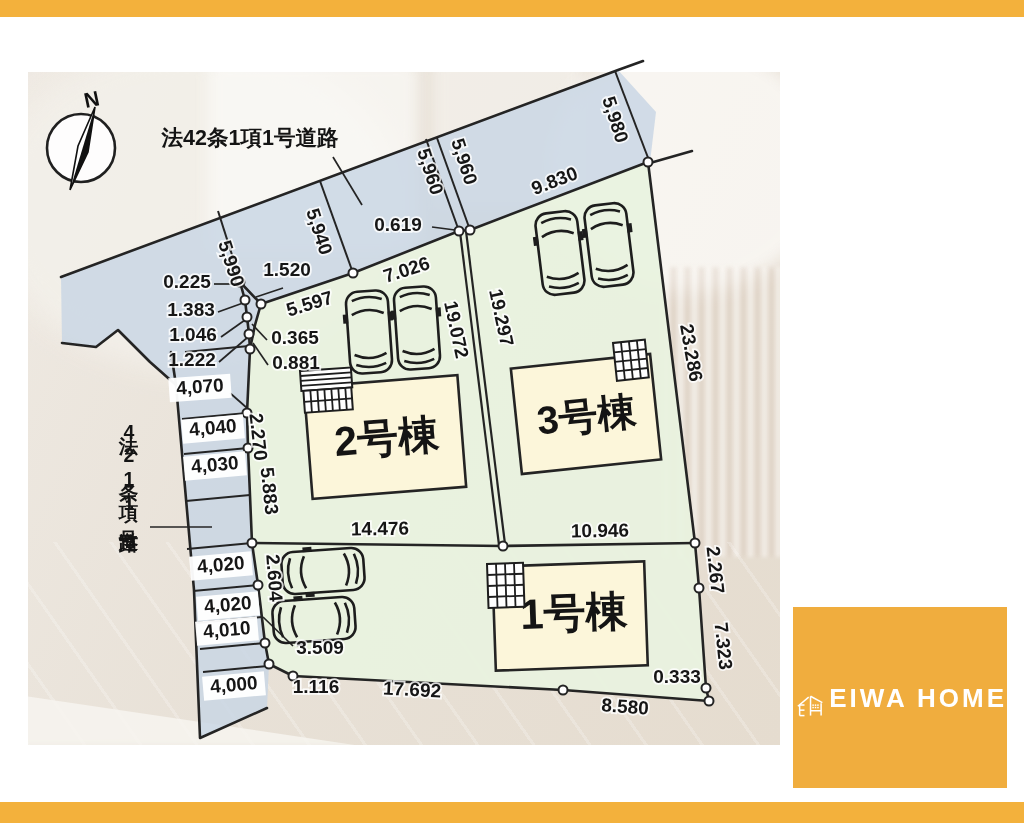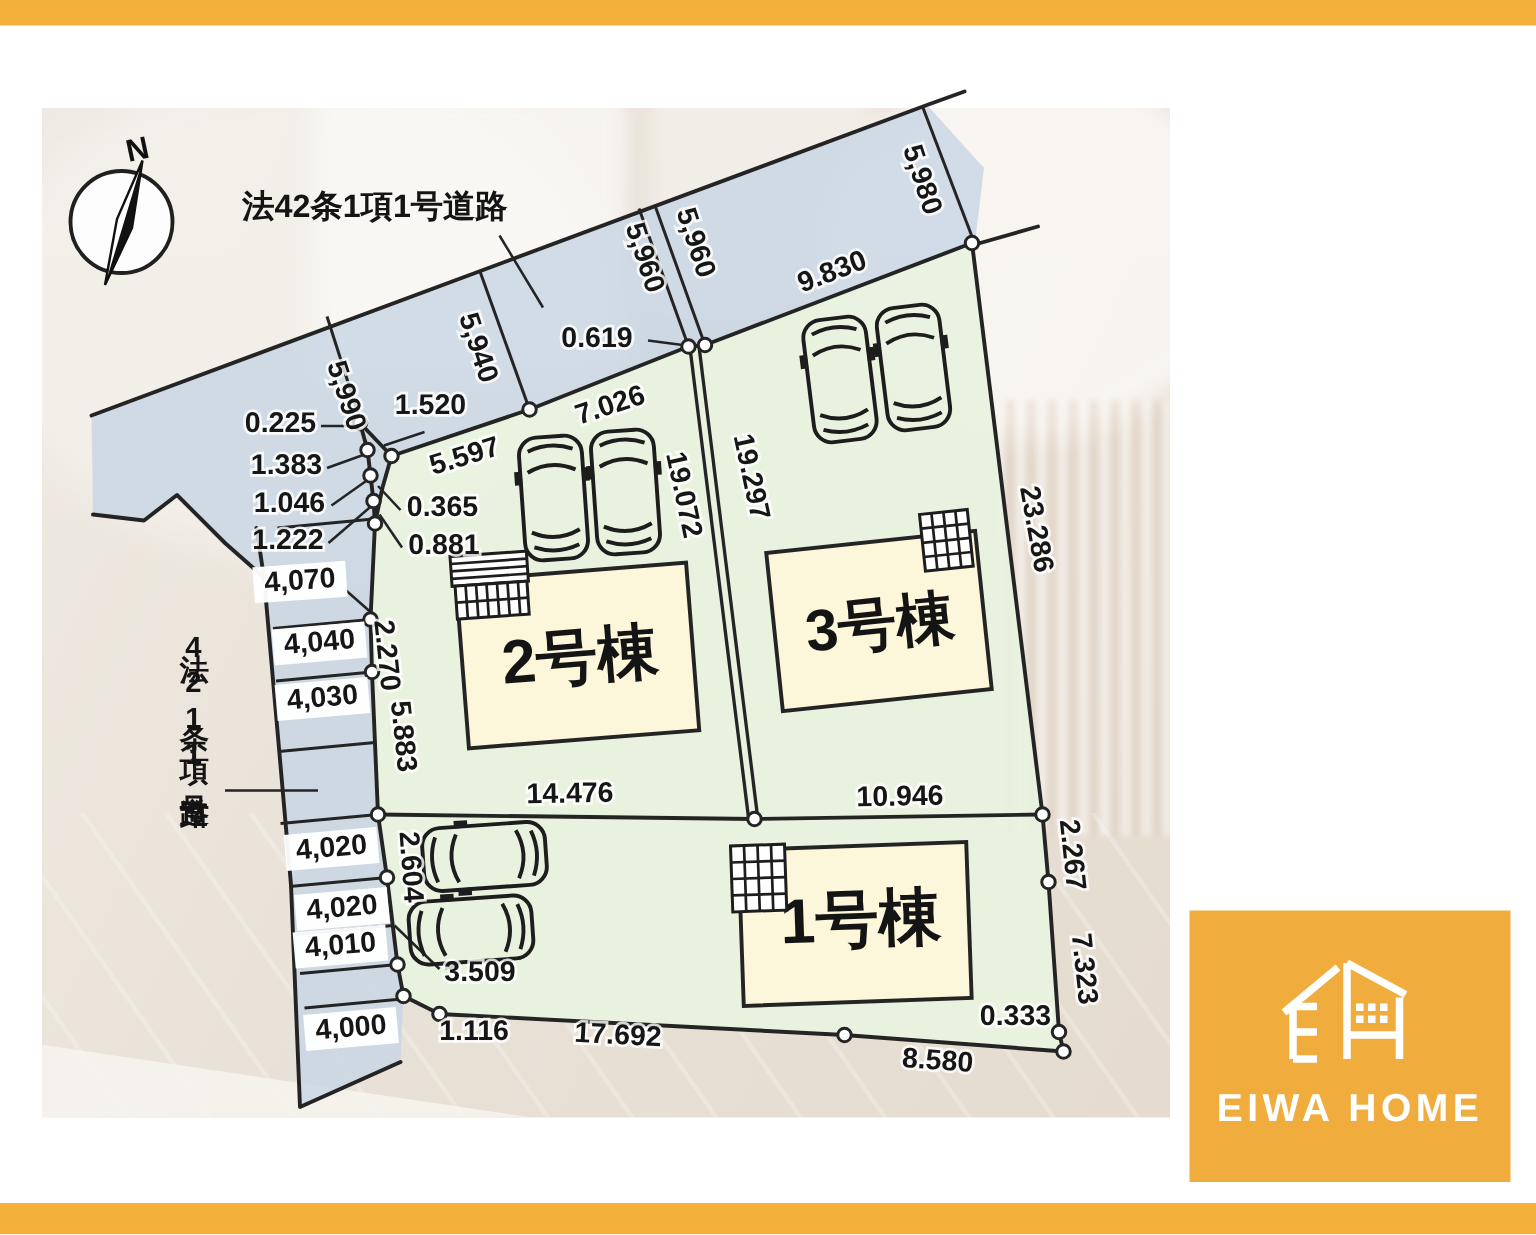--- a/index.html
+++ b/index.html
@@ -46,21 +46,21 @@
        fill:#141414;writing-mode:vertical-rl;text-orientation:upright;letter-spacing:1px;}
   .nlabel{font-family:"Liberation Sans",sans-serif;font-weight:700;font-size:21px;fill:#111;
        text-anchor:middle;dominant-baseline:middle;}
   .car{stroke:#1d1d1d;stroke-width:2.6;fill:none;}
   .carfill{fill:#1d1d1d;stroke:none;}
   .grid{stroke:#1d1d1d;stroke-width:2;fill:#ffffff;}
   .gridln{stroke:#1d1d1d;stroke-width:1.8;}
   .wbox{fill:#ffffff;opacity:.96;}
   .compass{fill:rgba(255,255,255,.88);stroke:#202020;stroke-width:2.6;}
   .logo{position:absolute;left:793px;top:607px;width:214px;height:181px;background:var(--logo_bg);
-        display:flex;flex-direction:column;align-items:center;justify-content:flex-start;}
+        display:flex;flex-direction:row;align-items:center;justify-content:flex-start;}
   .logo svg{margin-top:14px;}
   .house{stroke:#fff;stroke-width:5;fill:none;stroke-linecap:butt;}
   .brand{color:#fff;font-weight:700;font-size:26px;letter-spacing:3px;margin-top:2px;
          font-family:"Liberation Sans",sans-serif;white-space:nowrap;}
 </style>
 </head>
 <body>
 
 <div class="page">
   <div class="bar bar-top"></div>

